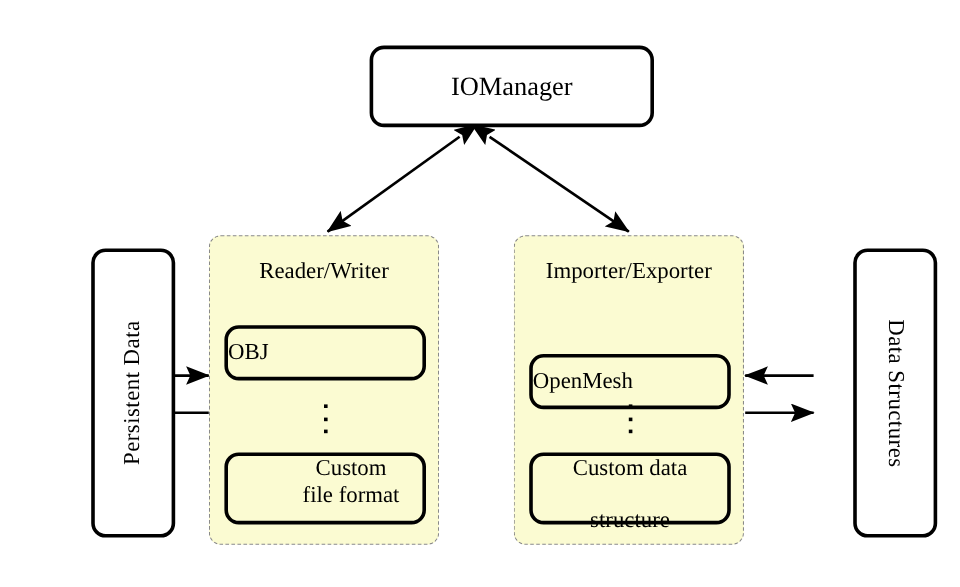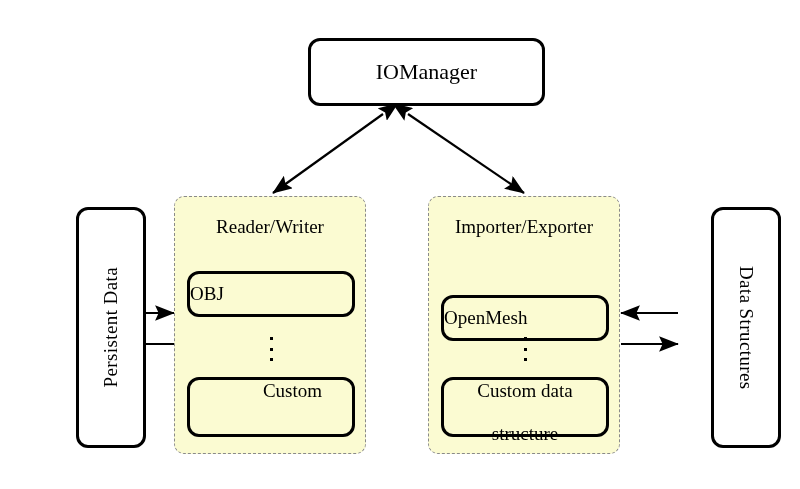--- a/index.html
+++ b/index.html
@@ -165,20 +165,21 @@
     </div>
 
     <div class="vdots" style="left:94px; top:140px; width:4px; height:24px;">
       <i></i>
       <i></i>
       <i></i>
     </div>
 
     <div class="inner" style="left:12px; top:180px; width:168px; height:60px; flex-direction:column;padding-left:43px;">
       <span>Custom</span>
+      <span>file format</span>
     </div>
   </div>
 
   <div class="group" style="left:428px; top:196px; width:192px; height:258px;">
     <div class="group-title" style="top:19px;">Importer/Exporter</div>
 
     <div class="inner" style="left:12px; top:74px; width:168px; height:46px;margin-top:24px;">
       <span>OpenMesh</span>
     </div>
 

